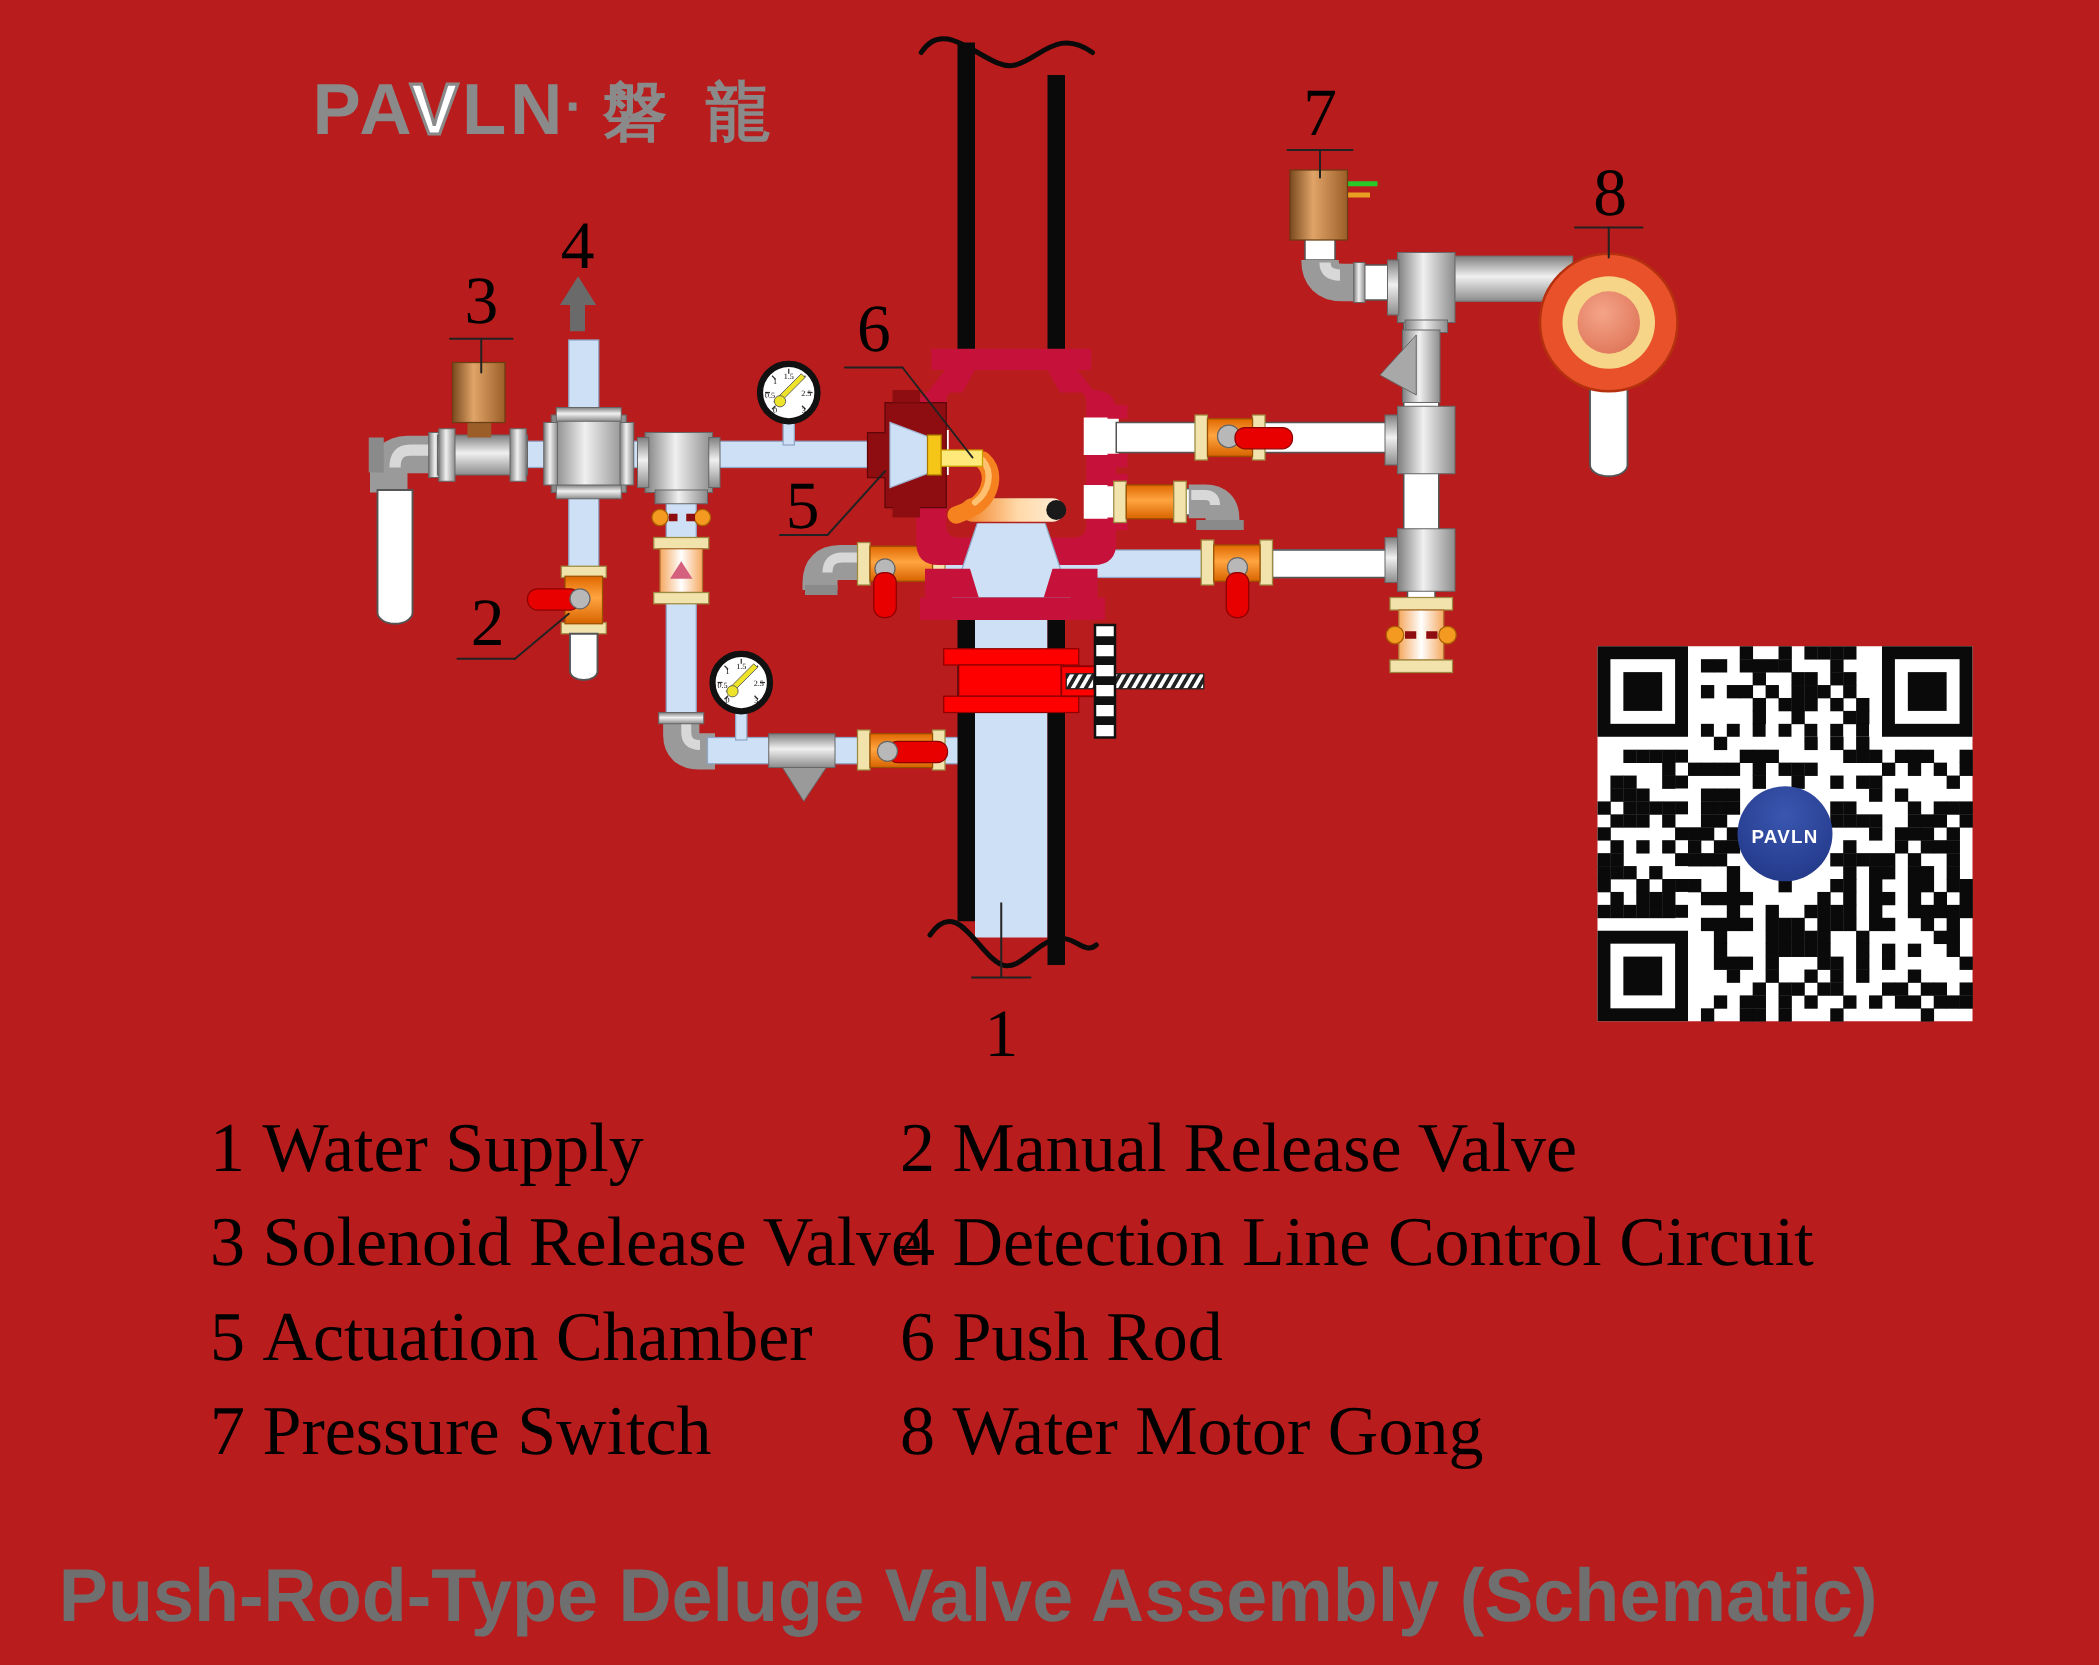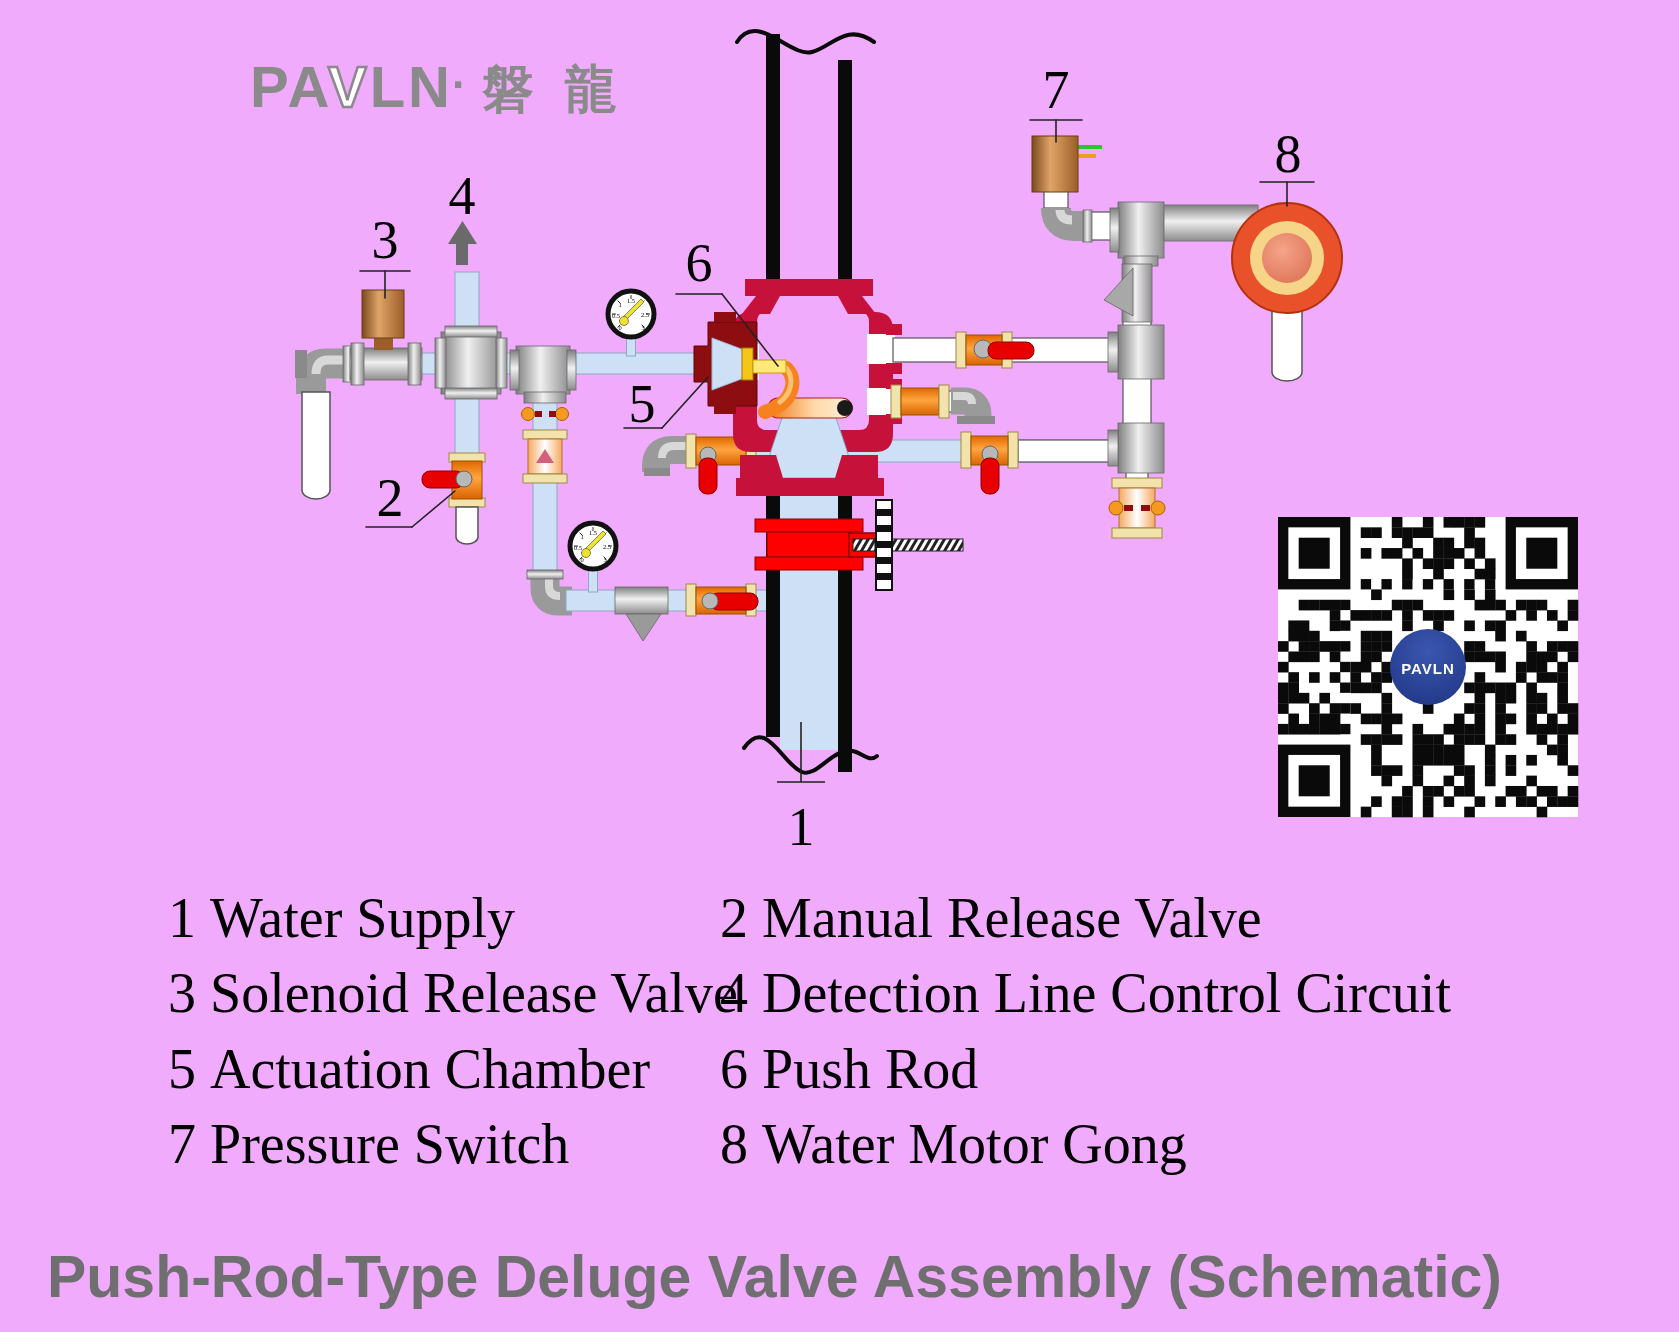--- a/index.html
+++ b/index.html
@@ -1,16 +1,16 @@
 <!DOCTYPE html>
 <html><head>
 <meta charset="utf-8">
 <style>
   html,body{margin:0;padding:0;background:#ffffff;}
-  .stage{position:relative;width:1679px;height:1332px;background:#f0abfc;overflow:hidden;
+  .stage{position:relative;width:1679px;height:1332px;background:#b91c1c;overflow:hidden;
          font-family:"Liberation Sans",sans-serif;}
   svg{position:absolute;left:0;top:0;}
   text{user-select:none;}
   .serif{font-family:"Liberation Serif","DejaVu Serif",serif;}
   .sans{font-family:"Liberation Sans","DejaVu Sans",sans-serif;}
 </style>
 </head>
 <body>
 
 <div class="stage">

